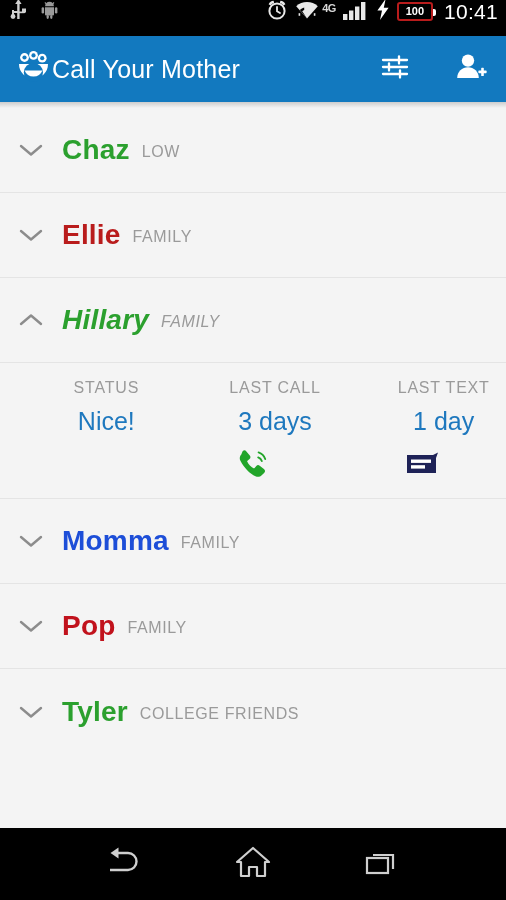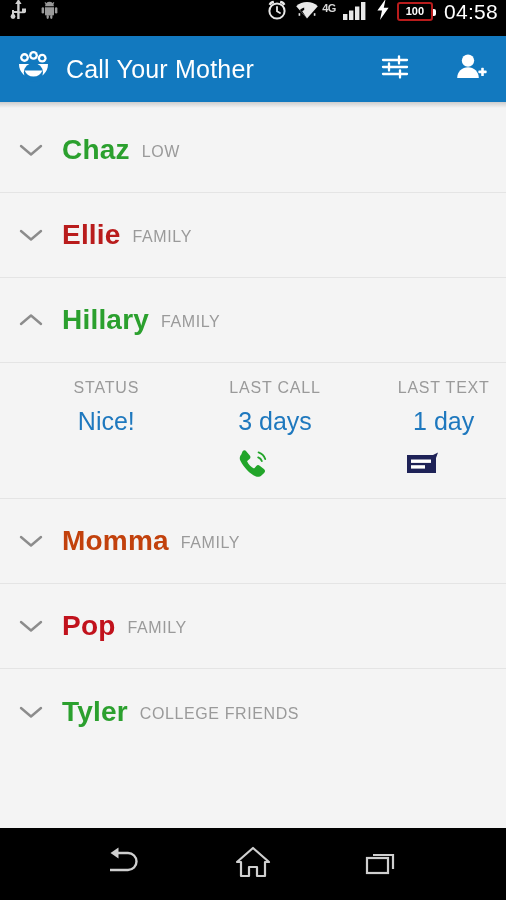--- a/index.html
+++ b/index.html
@@ -40,21 +40,21 @@
   .batt span { font-size:11px; font-weight:bold; color:#fff; line-height:1; }
 
   
   .appbar {
     flex:0 0 66px; background:#1279BF;
     display:flex; align-items:center; padding:0 18px 0 14px;
     position:relative; z-index:5;
   }
   .logo { width:38px; height:38px; flex:0 0 38px; }
   .app-title {
-    color:#fff; font-size:25px; margin-left:14px;
+    color:#fff; font-size:25px; 
     letter-spacing:0.2px; white-space:nowrap;
   }
   .appbar-actions { margin-left:auto; display:flex; align-items:center; gap:42px; }
   .ab-btn { width:34px; height:34px; display:flex; align-items:center; justify-content:center; cursor:pointer; }
 
   .bar-shadow {
     flex:0 0 6px;
     background:linear-gradient(to bottom, rgba(0,0,0,0.16), rgba(0,0,0,0));
     position:relative; z-index:4;
   }
@@ -164,21 +164,21 @@
           </svg>
       </span>
       <span class="sb-icon">
         <svg width="14" height="21" viewBox="0 0 14 21">
           <path d="M9.6 0 L1.4 11.4 L6 11.4 L4 21 L12.6 8.8 L7.8 8.8 Z" fill="#fff"></path>
         </svg>
       </span>
       <span class="batt">
         <span>100</span>
       </span>
-      <span class="sb-time">04:58</span>
+      <span class="sb-time">10:41</span>
     </div>
   </div>
 
   <div class="appbar">
     <span class="logo">
       <svg width="38" height="38" viewBox="0 0 38 38">
         <circle cx="10.5" cy="7.5" r="4.4" fill="#fff"></circle>
         <circle cx="19.5" cy="5.4" r="4.4" fill="#fff"></circle>
         <circle cx="28.2" cy="8.2" r="4.4" fill="#fff"></circle>
         <circle cx="10.5" cy="7.5" r="2.1" fill="#1279BF"></circle>
@@ -237,21 +237,21 @@
     <div class="row">
       <span class="chev">
         <svg width="26" height="16" viewBox="0 0 26 16">
             <polyline points="3,4 13,12.5 23,4" fill="none" stroke="#8C8C8C" stroke-width="2.4" stroke-linecap="round" stroke-linejoin="round"></polyline>
           </svg>
       </span>
       <span class="name" style="color:#b91c1c">Ellie</span>
       <span class="tag">FAMILY</span>
     </div>
 
-    <div class="row" style="border-bottom:1px solid #E4E4E4;">
+    <div class="row" style="border-bottom:1px solid #E4E4E4;font-style:italic;">
       <span class="chev">
         <svg width="26" height="16" viewBox="0 0 26 16">
             <polyline points="3,12 13,3.5 23,12" fill="none" stroke="#8C8C8C" stroke-width="2.4" stroke-linecap="round" stroke-linejoin="round"></polyline>
           </svg>
       </span>
       <span class="name" style="color:#2BA02E">Hillary</span>
       <span class="tag">FAMILY</span>
     </div>
 
     <div class="detail">
@@ -291,21 +291,21 @@
         </div>
       </div>
     </div>
 
     <div class="row">
       <span class="chev">
         <svg width="26" height="16" viewBox="0 0 26 16">
             <polyline points="3,4 13,12.5 23,4" fill="none" stroke="#8C8C8C" stroke-width="2.4" stroke-linecap="round" stroke-linejoin="round"></polyline>
           </svg>
       </span>
-      <span class="name" style="color:#c2410c">Momma</span>
+      <span class="name" style="color:#1d4ed8">Momma</span>
       <span class="tag">FAMILY</span>
     </div>
 
     <div class="row">
       <span class="chev">
         <svg width="26" height="16" viewBox="0 0 26 16">
             <polyline points="3,4 13,12.5 23,4" fill="none" stroke="#8C8C8C" stroke-width="2.4" stroke-linecap="round" stroke-linejoin="round"></polyline>
           </svg>
       </span>
       <span class="name" style="color:#C1121C">Pop</span>

